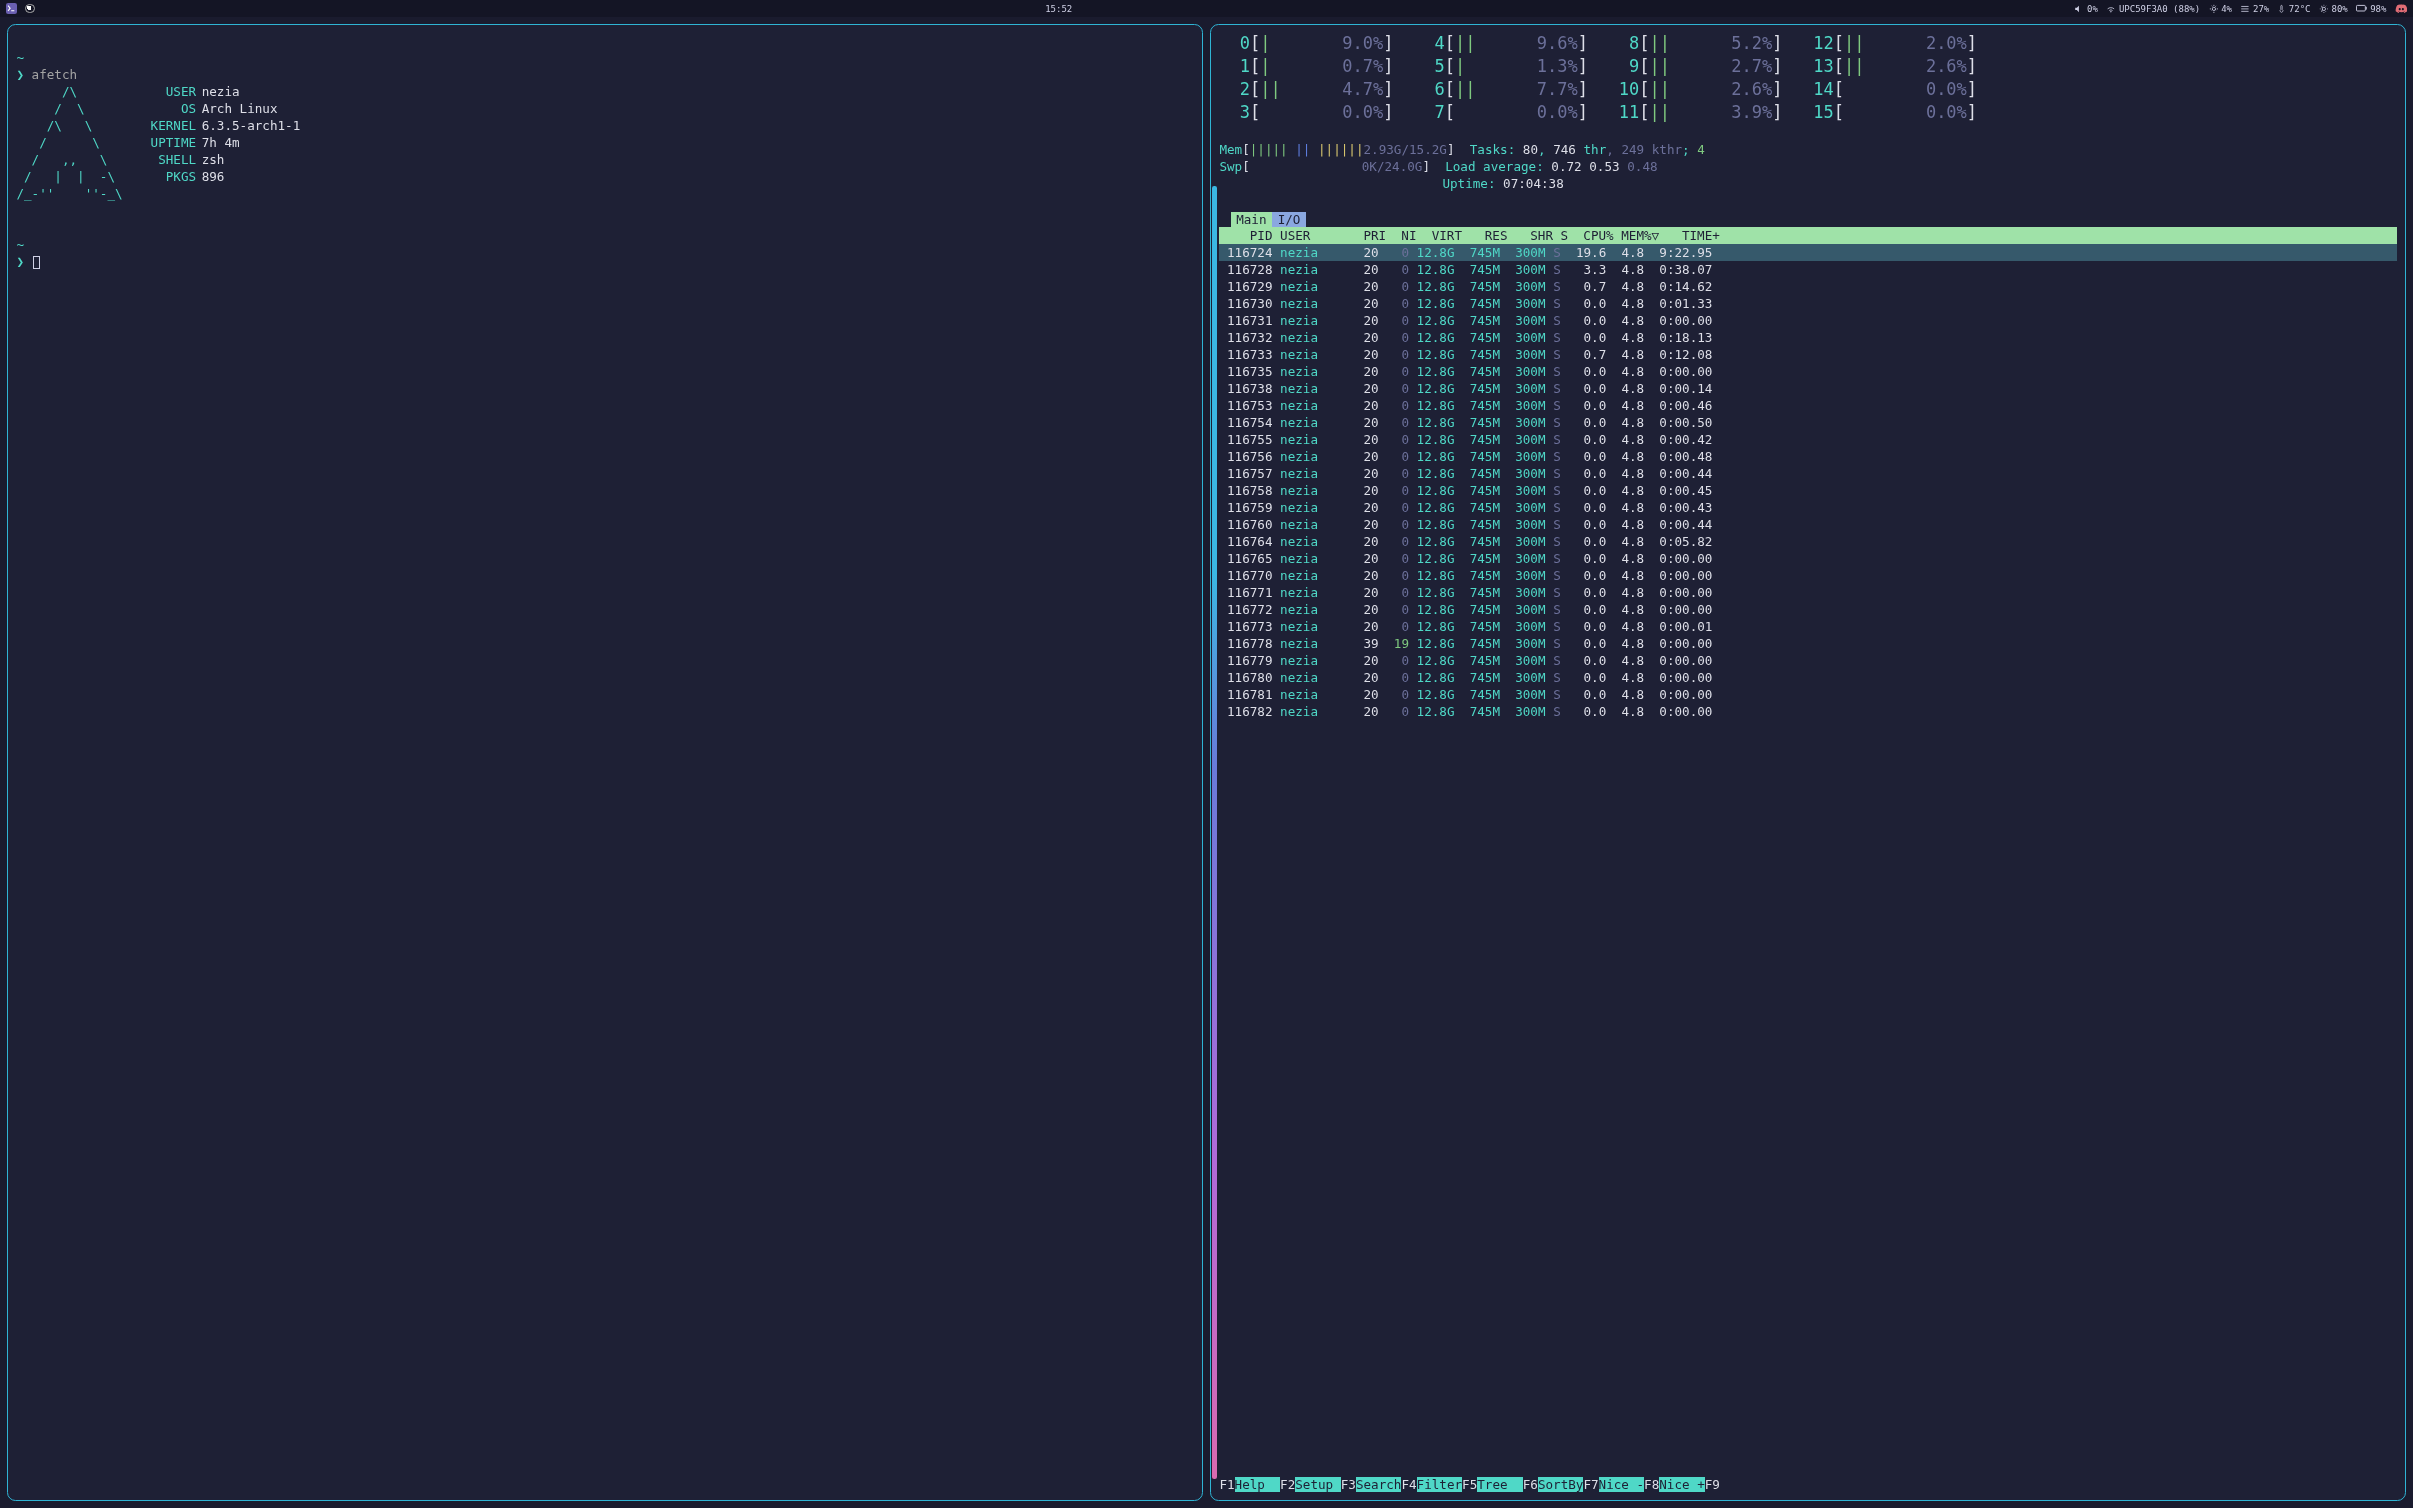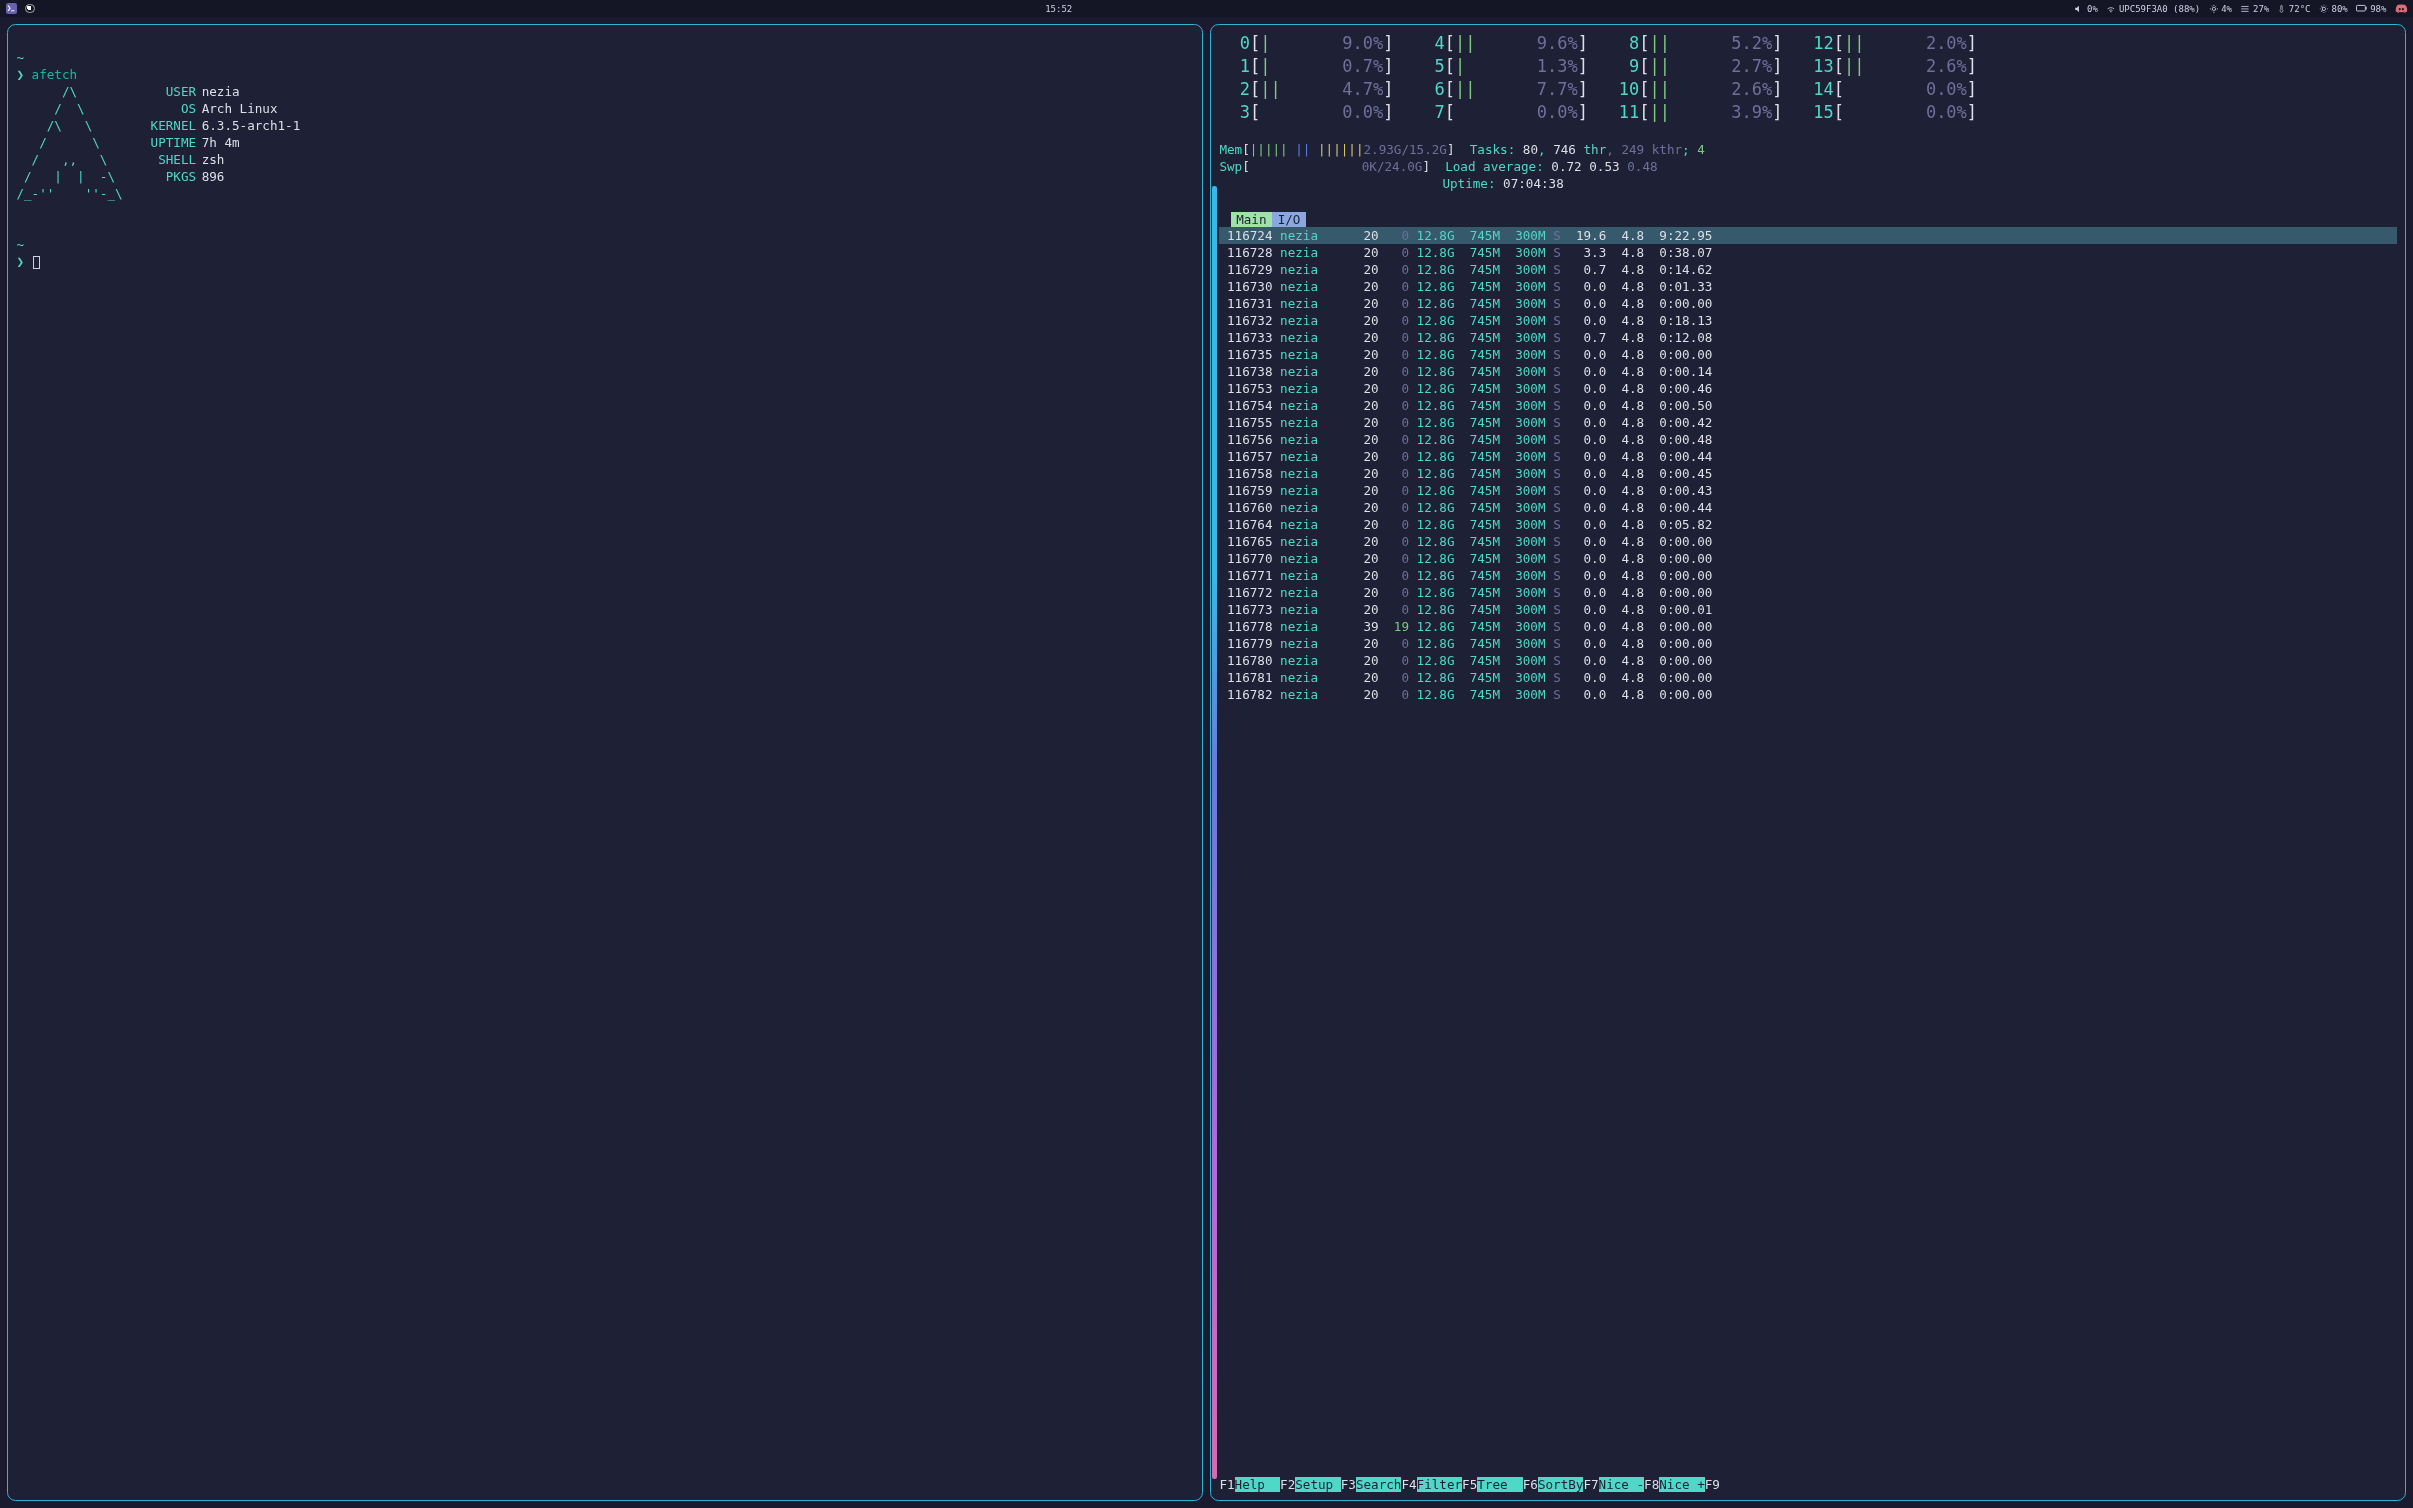--- a/index.html
+++ b/index.html
@@ -59,21 +59,21 @@
     position:relative;
   }
   .pane-left { flex-basis: 50%; }
   .pane-right { flex-basis: 50%; display:flex; flex-direction:column; }
 
   .mono { white-space: pre; font-family: inherit; line-height: 1.35; font-size: 12.6px; }
 
   
   .tilde { color:#4fd8c7; }
   .prompt { color:#4fd8c7; }
-  .cmd { color:#14b8a6; }
+  .cmd { color:#a3a3a3; }
   .ascii { color:#4fd8c7; display:inline-block; vertical-align:top; }
   .info-keys { color:#4fd8c7; display:inline-block; vertical-align:top; text-align:right; margin-left: 28px; margin-right: 5.6px;}
   .info-vals { color:#dedfe8; display:inline-block; vertical-align:top; }
   .cursor-box { display:inline-block; width:7px; height:12.6px; border:0.7px solid #cfd0e5; vertical-align:text-bottom; margin-left:1.4px;}
 
   
   .htop-top { white-space:pre; line-height:1.35; font-size:17px; }
   .c-cyan { color:#4fd8c7; }
   .c-dim { color:#6c709a; }
   .c-white { color:#dedfe8; }
@@ -219,20 +219,21 @@
     <div class="mono">
 <span class="c-cyan">Mem</span><span class="c-white">[</span><span class="mem-bar"><span class="pipe">|||||</span> <span class="pipe-b">||</span> <span class="pipe-y">||||||</span></span><span class="c-dim">2.93G</span><span class="c-dim">/</span><span class="c-dim">15.2G</span><span class="c-white">]</span>  <span class="c-cyan">Tasks: </span><span class="c-white">80</span><span class="c-cyan">, </span><span class="c-white">746</span><span class="c-cyan"> thr</span><span class="c-dim">, </span><span class="c-dim">249</span><span class="c-dim"> kthr</span><span class="c-cyan">; </span><span class="c-green">4</span>
 <span class="c-cyan">Swp</span><span class="c-white">[</span><span style="display:inline-block;width:112px;"></span><span class="c-dim">0K</span><span class="c-dim">/</span><span class="c-dim">24.0G</span><span class="c-white">]</span>  <span class="c-cyan">Load average: </span><span class="c-white">0.72</span> <span class="c-white">0.53</span> <span class="c-dim">0.48</span>
 <span style="display:inline-block;width:223px;"></span><span class="c-cyan">Uptime: </span><span class="c-white">07:04:38</span>
     </div>
 
     <div class="tabs">
       <span style="display:inline-block;width:11.2px;"></span><span class="tab tab-main">Main</span><span class="tab tab-io">I/O</span>
     </div>
 
+    <div class="htop-header mono">    PID USER       PRI  NI  VIRT   RES   SHR S  CPU% MEM%▽   TIME+</div>
 
     <div class="htop-body mono" id="htop-body"><div class="htop-row-hl"><span class="c-white"> 116724</span> <span class="c-cyan">nezia    </span><span class="c-white">  20</span> <span class="c-dim">  0</span> <span class="c-cyan">12.8G</span> <span class="c-cyan"> 745M</span> <span class="c-cyan"> 300M</span> <span class="c-dim">S</span> <span class="c-white"> 19.6</span> <span class="c-white"> 4.8</span> <span class="c-white"> 9:22.95</span></div><div><span class="c-white"> 116728</span> <span class="c-cyan">nezia    </span><span class="c-white">  20</span> <span class="c-dim">  0</span> <span class="c-cyan">12.8G</span> <span class="c-cyan"> 745M</span> <span class="c-cyan"> 300M</span> <span class="c-dim">S</span> <span class="c-white">  3.3</span> <span class="c-white"> 4.8</span> <span class="c-white"> 0:38.07</span></div><div><span class="c-white"> 116729</span> <span class="c-cyan">nezia    </span><span class="c-white">  20</span> <span class="c-dim">  0</span> <span class="c-cyan">12.8G</span> <span class="c-cyan"> 745M</span> <span class="c-cyan"> 300M</span> <span class="c-dim">S</span> <span class="c-white">  0.7</span> <span class="c-white"> 4.8</span> <span class="c-white"> 0:14.62</span></div><div><span class="c-white"> 116730</span> <span class="c-cyan">nezia    </span><span class="c-white">  20</span> <span class="c-dim">  0</span> <span class="c-cyan">12.8G</span> <span class="c-cyan"> 745M</span> <span class="c-cyan"> 300M</span> <span class="c-dim">S</span> <span class="c-white">  0.0</span> <span class="c-white"> 4.8</span> <span class="c-white"> 0:01.33</span></div><div><span class="c-white"> 116731</span> <span class="c-cyan">nezia    </span><span class="c-white">  20</span> <span class="c-dim">  0</span> <span class="c-cyan">12.8G</span> <span class="c-cyan"> 745M</span> <span class="c-cyan"> 300M</span> <span class="c-dim">S</span> <span class="c-white">  0.0</span> <span class="c-white"> 4.8</span> <span class="c-white"> 0:00.00</span></div><div><span class="c-white"> 116732</span> <span class="c-cyan">nezia    </span><span class="c-white">  20</span> <span class="c-dim">  0</span> <span class="c-cyan">12.8G</span> <span class="c-cyan"> 745M</span> <span class="c-cyan"> 300M</span> <span class="c-dim">S</span> <span class="c-white">  0.0</span> <span class="c-white"> 4.8</span> <span class="c-white"> 0:18.13</span></div><div><span class="c-white"> 116733</span> <span class="c-cyan">nezia    </span><span class="c-white">  20</span> <span class="c-dim">  0</span> <span class="c-cyan">12.8G</span> <span class="c-cyan"> 745M</span> <span class="c-cyan"> 300M</span> <span class="c-dim">S</span> <span class="c-white">  0.7</span> <span class="c-white"> 4.8</span> <span class="c-white"> 0:12.08</span></div><div><span class="c-white"> 116735</span> <span class="c-cyan">nezia    </span><span class="c-white">  20</span> <span class="c-dim">  0</span> <span class="c-cyan">12.8G</span> <span class="c-cyan"> 745M</span> <span class="c-cyan"> 300M</span> <span class="c-dim">S</span> <span class="c-white">  0.0</span> <span class="c-white"> 4.8</span> <span class="c-white"> 0:00.00</span></div><div><span class="c-white"> 116738</span> <span class="c-cyan">nezia    </span><span class="c-white">  20</span> <span class="c-dim">  0</span> <span class="c-cyan">12.8G</span> <span class="c-cyan"> 745M</span> <span class="c-cyan"> 300M</span> <span class="c-dim">S</span> <span class="c-white">  0.0</span> <span class="c-white"> 4.8</span> <span class="c-white"> 0:00.14</span></div><div><span class="c-white"> 116753</span> <span class="c-cyan">nezia    </span><span class="c-white">  20</span> <span class="c-dim">  0</span> <span class="c-cyan">12.8G</span> <span class="c-cyan"> 745M</span> <span class="c-cyan"> 300M</span> <span class="c-dim">S</span> <span class="c-white">  0.0</span> <span class="c-white"> 4.8</span> <span class="c-white"> 0:00.46</span></div><div><span class="c-white"> 116754</span> <span class="c-cyan">nezia    </span><span class="c-white">  20</span> <span class="c-dim">  0</span> <span class="c-cyan">12.8G</span> <span class="c-cyan"> 745M</span> <span class="c-cyan"> 300M</span> <span class="c-dim">S</span> <span class="c-white">  0.0</span> <span class="c-white"> 4.8</span> <span class="c-white"> 0:00.50</span></div><div><span class="c-white"> 116755</span> <span class="c-cyan">nezia    </span><span class="c-white">  20</span> <span class="c-dim">  0</span> <span class="c-cyan">12.8G</span> <span class="c-cyan"> 745M</span> <span class="c-cyan"> 300M</span> <span class="c-dim">S</span> <span class="c-white">  0.0</span> <span class="c-white"> 4.8</span> <span class="c-white"> 0:00.42</span></div><div><span class="c-white"> 116756</span> <span class="c-cyan">nezia    </span><span class="c-white">  20</span> <span class="c-dim">  0</span> <span class="c-cyan">12.8G</span> <span class="c-cyan"> 745M</span> <span class="c-cyan"> 300M</span> <span class="c-dim">S</span> <span class="c-white">  0.0</span> <span class="c-white"> 4.8</span> <span class="c-white"> 0:00.48</span></div><div><span class="c-white"> 116757</span> <span class="c-cyan">nezia    </span><span class="c-white">  20</span> <span class="c-dim">  0</span> <span class="c-cyan">12.8G</span> <span class="c-cyan"> 745M</span> <span class="c-cyan"> 300M</span> <span class="c-dim">S</span> <span class="c-white">  0.0</span> <span class="c-white"> 4.8</span> <span class="c-white"> 0:00.44</span></div><div><span class="c-white"> 116758</span> <span class="c-cyan">nezia    </span><span class="c-white">  20</span> <span class="c-dim">  0</span> <span class="c-cyan">12.8G</span> <span class="c-cyan"> 745M</span> <span class="c-cyan"> 300M</span> <span class="c-dim">S</span> <span class="c-white">  0.0</span> <span class="c-white"> 4.8</span> <span class="c-white"> 0:00.45</span></div><div><span class="c-white"> 116759</span> <span class="c-cyan">nezia    </span><span class="c-white">  20</span> <span class="c-dim">  0</span> <span class="c-cyan">12.8G</span> <span class="c-cyan"> 745M</span> <span class="c-cyan"> 300M</span> <span class="c-dim">S</span> <span class="c-white">  0.0</span> <span class="c-white"> 4.8</span> <span class="c-white"> 0:00.43</span></div><div><span class="c-white"> 116760</span> <span class="c-cyan">nezia    </span><span class="c-white">  20</span> <span class="c-dim">  0</span> <span class="c-cyan">12.8G</span> <span class="c-cyan"> 745M</span> <span class="c-cyan"> 300M</span> <span class="c-dim">S</span> <span class="c-white">  0.0</span> <span class="c-white"> 4.8</span> <span class="c-white"> 0:00.44</span></div><div><span class="c-white"> 116764</span> <span class="c-cyan">nezia    </span><span class="c-white">  20</span> <span class="c-dim">  0</span> <span class="c-cyan">12.8G</span> <span class="c-cyan"> 745M</span> <span class="c-cyan"> 300M</span> <span class="c-dim">S</span> <span class="c-white">  0.0</span> <span class="c-white"> 4.8</span> <span class="c-white"> 0:05.82</span></div><div><span class="c-white"> 116765</span> <span class="c-cyan">nezia    </span><span class="c-white">  20</span> <span class="c-dim">  0</span> <span class="c-cyan">12.8G</span> <span class="c-cyan"> 745M</span> <span class="c-cyan"> 300M</span> <span class="c-dim">S</span> <span class="c-white">  0.0</span> <span class="c-white"> 4.8</span> <span class="c-white"> 0:00.00</span></div><div><span class="c-white"> 116770</span> <span class="c-cyan">nezia    </span><span class="c-white">  20</span> <span class="c-dim">  0</span> <span class="c-cyan">12.8G</span> <span class="c-cyan"> 745M</span> <span class="c-cyan"> 300M</span> <span class="c-dim">S</span> <span class="c-white">  0.0</span> <span class="c-white"> 4.8</span> <span class="c-white"> 0:00.00</span></div><div><span class="c-white"> 116771</span> <span class="c-cyan">nezia    </span><span class="c-white">  20</span> <span class="c-dim">  0</span> <span class="c-cyan">12.8G</span> <span class="c-cyan"> 745M</span> <span class="c-cyan"> 300M</span> <span class="c-dim">S</span> <span class="c-white">  0.0</span> <span class="c-white"> 4.8</span> <span class="c-white"> 0:00.00</span></div><div><span class="c-white"> 116772</span> <span class="c-cyan">nezia    </span><span class="c-white">  20</span> <span class="c-dim">  0</span> <span class="c-cyan">12.8G</span> <span class="c-cyan"> 745M</span> <span class="c-cyan"> 300M</span> <span class="c-dim">S</span> <span class="c-white">  0.0</span> <span class="c-white"> 4.8</span> <span class="c-white"> 0:00.00</span></div><div><span class="c-white"> 116773</span> <span class="c-cyan">nezia    </span><span class="c-white">  20</span> <span class="c-dim">  0</span> <span class="c-cyan">12.8G</span> <span class="c-cyan"> 745M</span> <span class="c-cyan"> 300M</span> <span class="c-dim">S</span> <span class="c-white">  0.0</span> <span class="c-white"> 4.8</span> <span class="c-white"> 0:00.01</span></div><div><span class="c-white"> 116778</span> <span class="c-cyan">nezia    </span><span class="c-white">  39</span> <span class="c-green"> 19</span> <span class="c-cyan">12.8G</span> <span class="c-cyan"> 745M</span> <span class="c-cyan"> 300M</span> <span class="c-dim">S</span> <span class="c-white">  0.0</span> <span class="c-white"> 4.8</span> <span class="c-white"> 0:00.00</span></div><div><span class="c-white"> 116779</span> <span class="c-cyan">nezia    </span><span class="c-white">  20</span> <span class="c-dim">  0</span> <span class="c-cyan">12.8G</span> <span class="c-cyan"> 745M</span> <span class="c-cyan"> 300M</span> <span class="c-dim">S</span> <span class="c-white">  0.0</span> <span class="c-white"> 4.8</span> <span class="c-white"> 0:00.00</span></div><div><span class="c-white"> 116780</span> <span class="c-cyan">nezia    </span><span class="c-white">  20</span> <span class="c-dim">  0</span> <span class="c-cyan">12.8G</span> <span class="c-cyan"> 745M</span> <span class="c-cyan"> 300M</span> <span class="c-dim">S</span> <span class="c-white">  0.0</span> <span class="c-white"> 4.8</span> <span class="c-white"> 0:00.00</span></div><div><span class="c-white"> 116781</span> <span class="c-cyan">nezia    </span><span class="c-white">  20</span> <span class="c-dim">  0</span> <span class="c-cyan">12.8G</span> <span class="c-cyan"> 745M</span> <span class="c-cyan"> 300M</span> <span class="c-dim">S</span> <span class="c-white">  0.0</span> <span class="c-white"> 4.8</span> <span class="c-white"> 0:00.00</span></div><div><span class="c-white"> 116782</span> <span class="c-cyan">nezia    </span><span class="c-white">  20</span> <span class="c-dim">  0</span> <span class="c-cyan">12.8G</span> <span class="c-cyan"> 745M</span> <span class="c-cyan"> 300M</span> <span class="c-dim">S</span> <span class="c-white">  0.0</span> <span class="c-white"> 4.8</span> <span class="c-white"> 0:00.00</span></div></div>
 
     <div class="footer mono" id="footer"><span class="key">F1</span><span class="lbl">Help  </span><span class="key">F2</span><span class="lbl">Setup </span><span class="key">F3</span><span class="lbl">Search</span><span class="key">F4</span><span class="lbl">Filter</span><span class="key">F5</span><span class="lbl">Tree  </span><span class="key">F6</span><span class="lbl">SortBy</span><span class="key">F7</span><span class="lbl">Nice -</span><span class="key">F8</span><span class="lbl">Nice +</span><span class="key">F9</span><span class="lbl"></span></div>
   </div>
 
 </div>
 
 
 </body></html>

